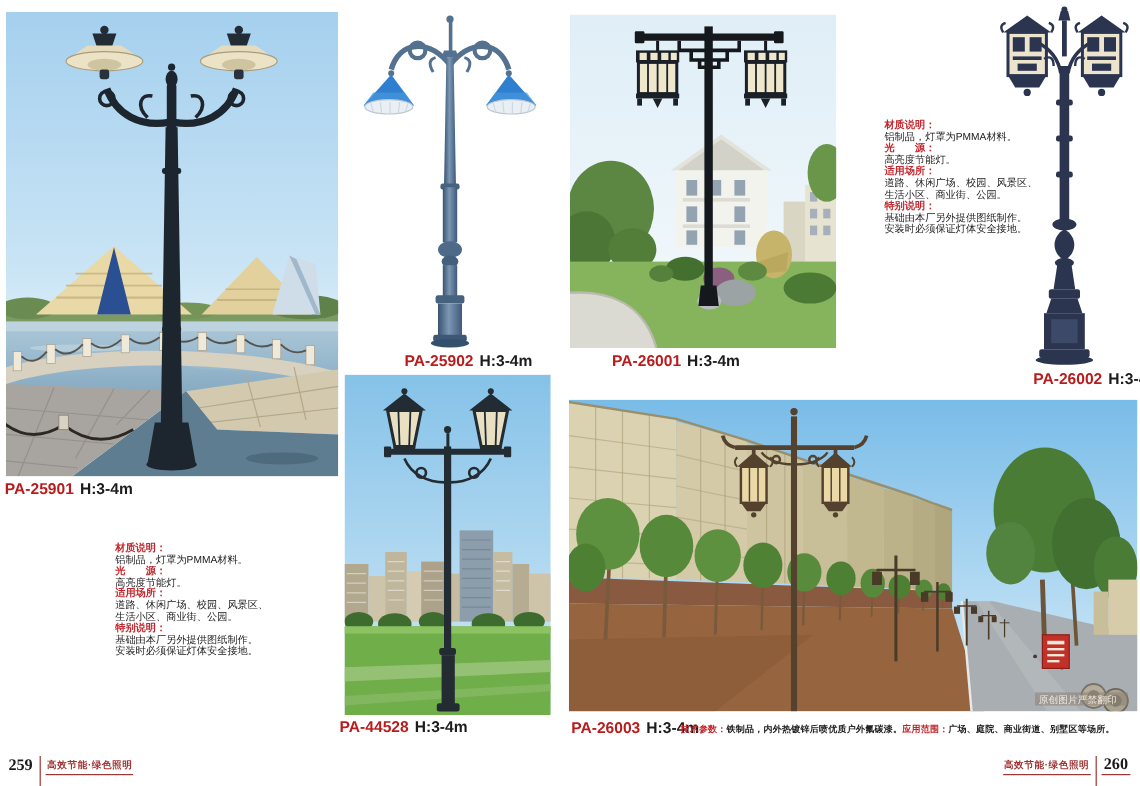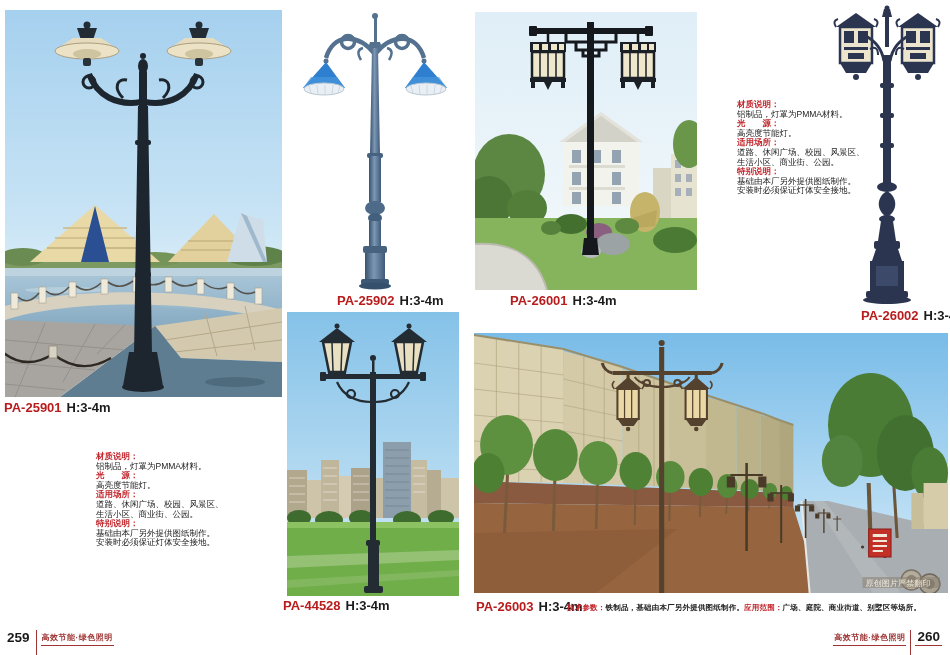--- a/index.html
+++ b/index.html
@@ -15,21 +15,21 @@
   .caption .model { color:#b91c1c; }
   .caption .spec  { color:#1c1c1c; margin-left:5px; }
 
   .spec-block { position:absolute; font-size:8.5px; line-height:9.6px; color:#222222; white-space:nowrap; }
   .spec-block .label { color:#c2272d; font-weight:bold; }
 
   .tech-note { position:absolute; font-size:7.5px; font-weight:bold; color:#222222; white-space:nowrap; letter-spacing:0.2px; }
   .tech-note .red { color:#c2272d; }
 
   .footer { position:absolute; top:621px; display:flex; align-items:flex-end; }
-  .footer .pagenum { font-size:13.5px; font-weight:bold; color:#1a1a1a; line-height:13px; padding:0 2px 2px 2px; }
+  .footer .pagenum { font-size:13.5px; font-weight:bold; color:#1a1a1a; line-height:13px; padding:0 2px 2px 2px;font-family:Liberation Serif, serif; }
   .footer .pagenum.ruled { border-bottom:1px solid #9e3434; }
   .footer .vline { width:1px; height:30px; background:#9e3434; margin:0 4px -14px 4px; }
   .footer .slogan { font-size:8px; font-weight:bold; color:#9e3434; letter-spacing:0.5px; padding:0 1px 3px 1px; border-bottom:1px solid #9e3434; line-height:9px;margin-top:12px; }
 </style>
 </head>
 <body>
 
 <div class="page">
 
   <div class="photo" style="left:5px; top:10px; width:277px; height:387px;">
@@ -622,21 +622,21 @@
       <g>
         <rect x="382" y="244" width="76" height="11" fill="#8a8274" opacity="0.55"></rect>
         <text x="385" y="253" font-size="8" fill="#efe9da">原创图片严禁翻印</text>
       </g>
     </svg>
   </div>
   <div class="caption" style="left:476px; top:599px;text-align:right;">
     <span class="model">PA-26003</span><span class="spec">H:3-4m</span>
   </div>
   <div class="tech-note" style="left:567px; top:603px;">
-    <span class="red">技术参数：</span><span>铁制品，基础由本厂另外提供图纸制作。</span><span class="red">应用范围：</span><span>广场、庭院、商业街道、别墅区等场所。</span>
+    <span class="red">技术参数：</span><span>铁制品，内外热镀锌后喷优质户外氟碳漆。</span><span class="red">应用范围：</span><span>广场、庭院、商业街道、别墅区等场所。</span>
   </div>
 
   <div class="footer" style="left:5px;">
     <span class="pagenum">259</span>
     <span class="vline"></span>
     <span class="slogan">高效节能·绿色照明</span>
   </div>
   <div class="footer" style="right:8px;">
     <span class="slogan">高效节能·绿色照明</span>
     <span class="vline"></span>

